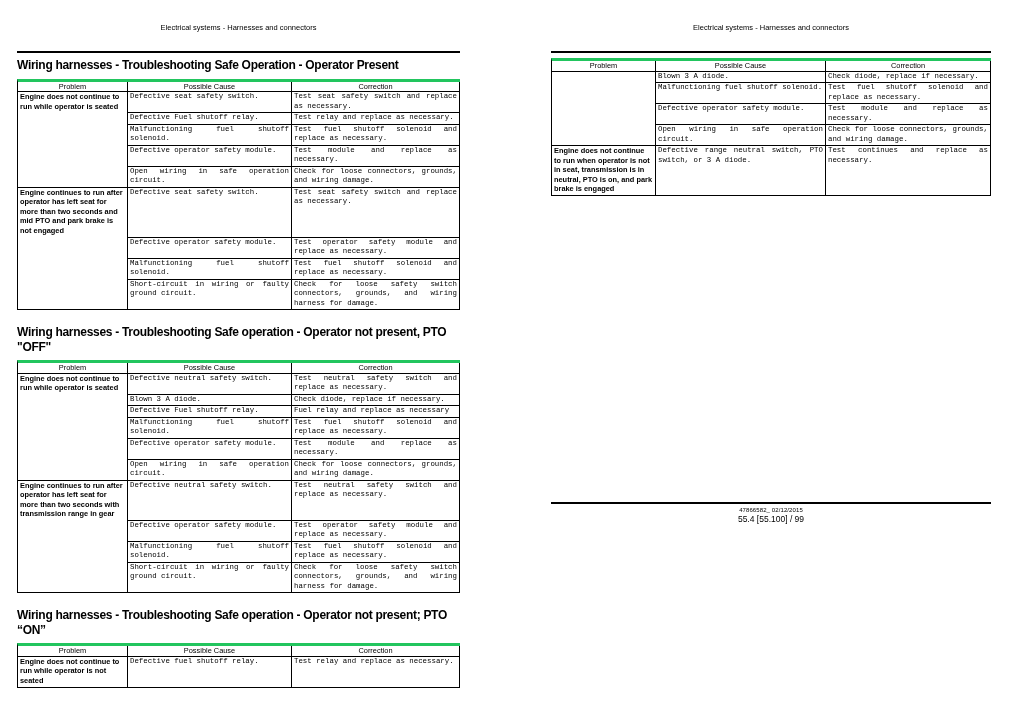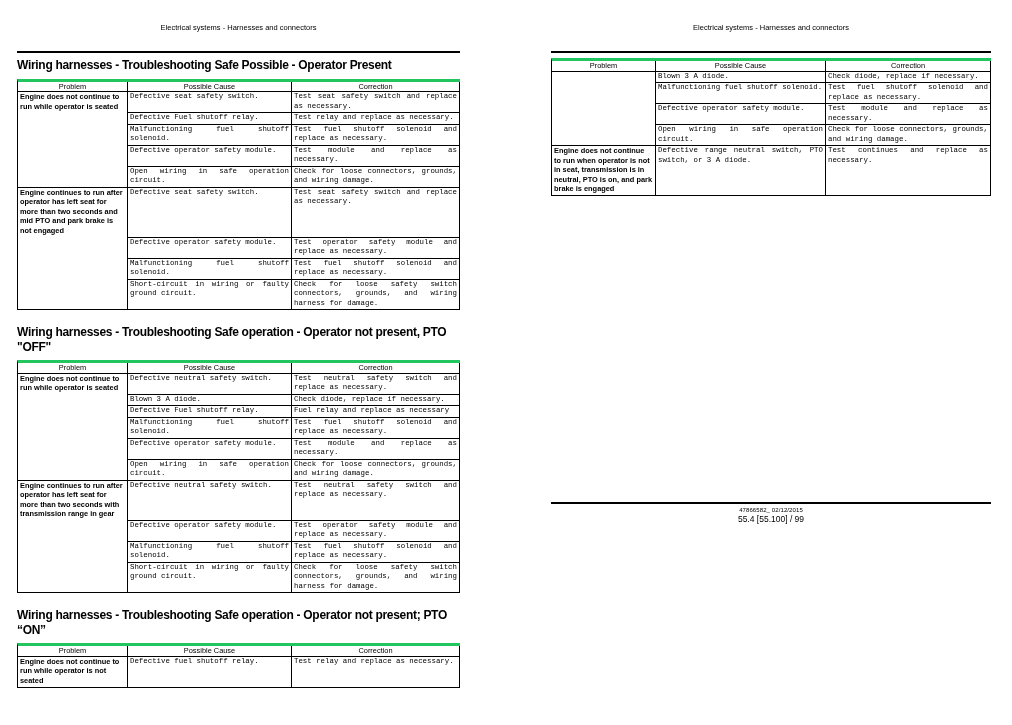--- a/index.html
+++ b/index.html
@@ -48,21 +48,21 @@
   .page-ref{font-size:8.5px;line-height:10px;}
 </style>
 </head>
 <body>
 
 <div class="page" id="page-left">
   <div class="page-header">Electrical systems - Harnesses and connectors</div>
   <div class="header-rule"></div>
   <div class="sections">
       <div class="section">
-        <div class="section-title">Wiring harnesses - Troubleshooting Safe Possible - Operator Present</div>
+        <div class="section-title">Wiring harnesses - Troubleshooting Safe Operation - Operator Present</div>
         <div class="tbl">
           <div class="tr">
             <div class="cell head col-problem">Problem</div>
             <div class="cell head col-cause">Possible Cause</div>
             <div class="cell head col-corr">Correction</div>
           </div>
           <div class="group">
             <div class="cell col-problem">
               <div class="problem-inner">Engine does not continue to run while operator is seated</div>
             </div>

